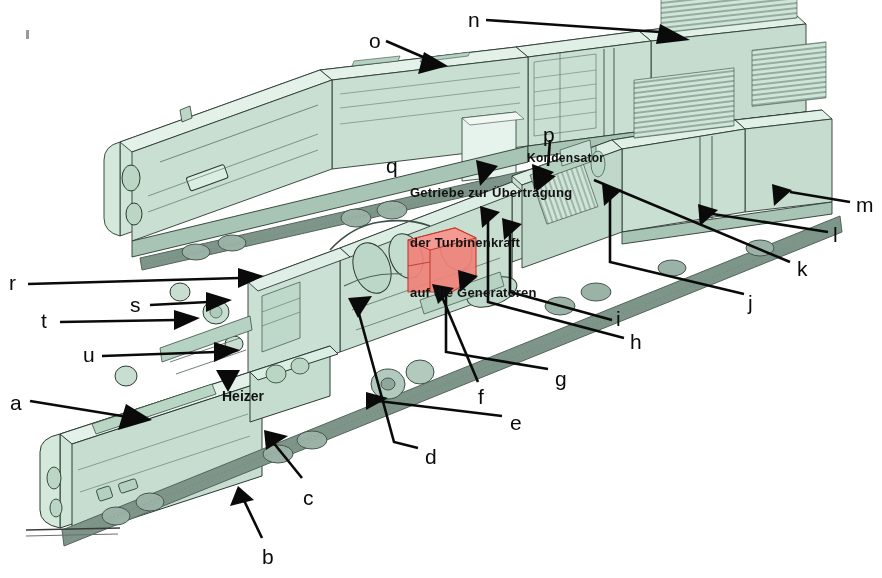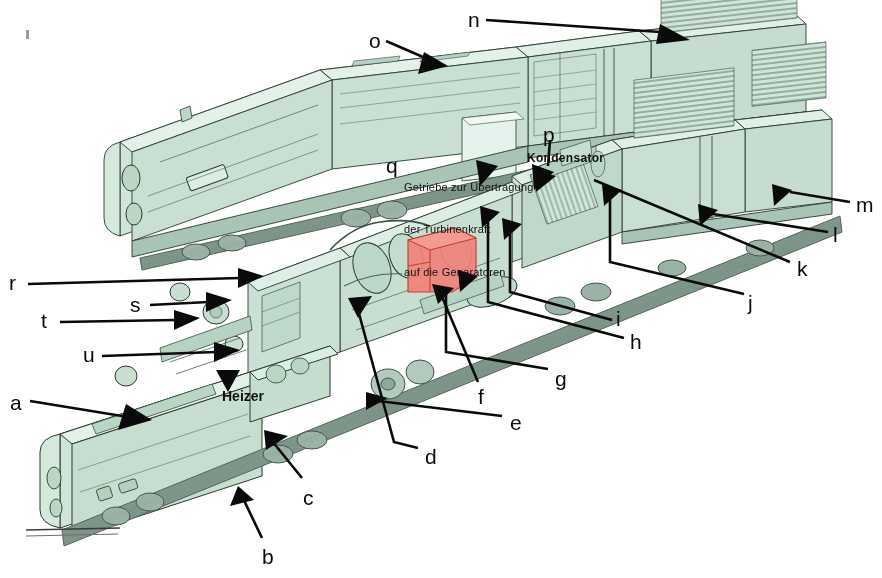--- a/index.html
+++ b/index.html
@@ -30,26 +30,27 @@
     font-size: 21px;
     font-weight: 400;
     color: #0a0a0a;
     line-height: 1;
     white-space: nowrap;
     user-select: none;
   }
   .anno {
     position: absolute;
     font-family: "Liberation Sans", sans-serif;
-    font-size: 11px;
-    font-weight: normal;
+    font-size: 13px;
+    font-weight: bold;
     color: #111111;
     line-height: 1.28;
     white-space: pre;
     letter-spacing: 0.2px;
+    margin-left: 6px;
   }
   .anno-single {
     position: absolute;
     font-family: "Liberation Sans", sans-serif;
     font-size: 12px;
     font-weight: bold;
     color: #111111;
     white-space: nowrap;
     letter-spacing: 0.3px;
   }

